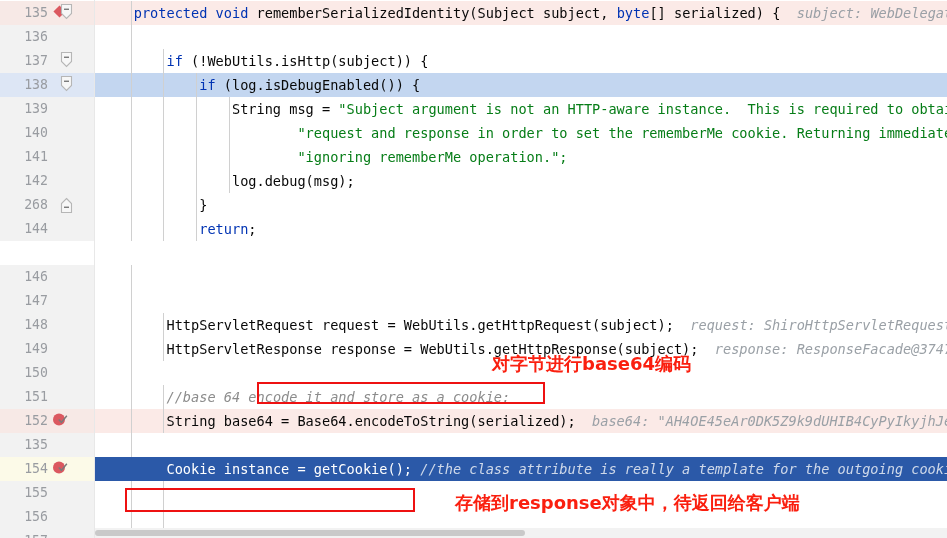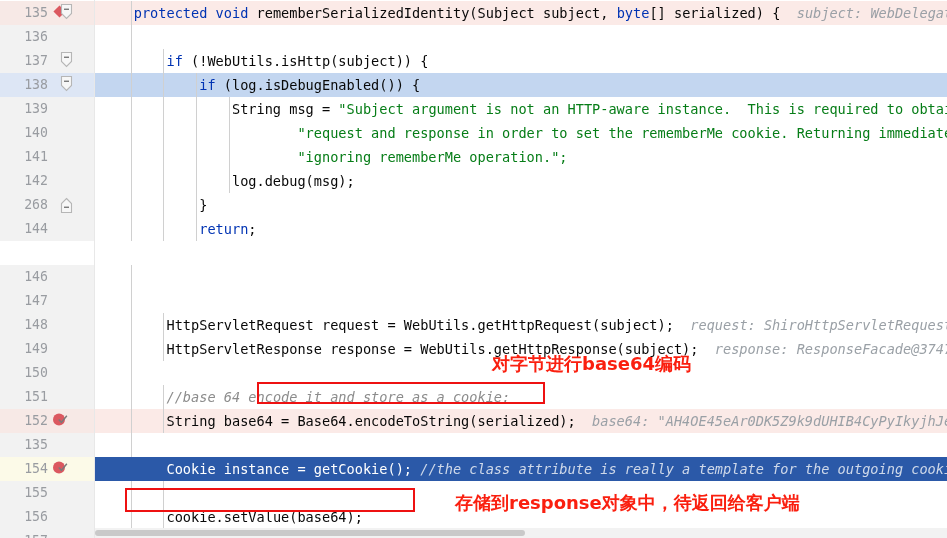--- a/index.html
+++ b/index.html
@@ -128,21 +128,21 @@
       <div class="row bg-pink" style="top: 409px;"><div class="gutter"><div class="lineno">152</div><div class="gmark" style="top: 2px;"><svg width="16" height="16" viewBox="0 0 16 16">
               <circle cx="7" cy="8.6" r="6" fill="#db5860"></circle>
               <path d="M7.2 8.0 L9.4 10.2 L14.3 4.2 L15.4 5.2 L9.5 12.4 L6.2 9.1 Z" fill="#7a7a7a"></path>
             </svg></div></div><div class="codearea"><div class="iguide" style="left: 35.64px;"></div><div class="iguide" style="left: 68.28px;"></div><div class="code">        <span class="pl">String base64 = Base64.encodeToString(serialized);</span><span class="hint">  base64: "AH4OE45eAr0DK5Z9k9dUHIB4CyPyIkyjhJesMGjP</span></div></div></div>
       <div class="row " style="top: 433px;"><div class="gutter"><div class="lineno">135</div></div><div class="codearea"><div class="iguide" style="left: 35.64px;"></div><div class="code"></div></div></div>
       <div class="row bg-blue bg-cur" style="top: 457px;"><div class="gutter"><div class="lineno">154</div><div class="gmark" style="top: 2px;"><svg width="16" height="16" viewBox="0 0 16 16">
               <circle cx="7" cy="8.6" r="6" fill="#db5860"></circle>
               <path d="M7.2 8.0 L9.4 10.2 L14.3 4.2 L15.4 5.2 L9.5 12.4 L6.2 9.1 Z" fill="#7a7a7a"></path>
             </svg></div></div><div class="codearea"><div class="code">        <span class="on-blue">Cookie instance = getCookie(); </span><span class="cmt-on-blue">//the class attribute is really a template for the outgoing cookies</span></div></div></div>
       <div class="row " style="top: 481px;"><div class="gutter"><div class="lineno">155</div></div><div class="codearea"><div class="iguide" style="left: 35.64px;"></div><div class="iguide" style="left: 68.28px;"></div></div></div>
-      <div class="row " style="top: 505px;"><div class="gutter"><div class="lineno">156</div></div><div class="codearea"><div class="iguide" style="left: 35.64px;"></div><div class="iguide" style="left: 68.28px;"></div><div class="code">        <span class="pl">cookie.setValue(base64);</span></div></div></div>
+      <div class="row " style="top: 505px;"><div class="gutter"><div class="lineno">156</div></div><div class="codearea"><div class="iguide" style="left: 35.64px;"></div><div class="iguide" style="left: 68.28px;"></div></div></div>
       <div class="row " style="top: 529px;"><div class="gutter"><div class="lineno">157</div></div><div class="codearea"><div class="iguide" style="left: 35.64px;"></div><div class="iguide" style="left: 68.28px;"></div><div class="code">        <span class="pl">cookie.saveTo(request, response);</span></div></div></div>
     </div>
   <div class="gutter-sep"></div>
 
   <div class="redbox" style="left:257px;top:382px;width:288px;height:22px;"></div>
   <div class="cn" style="left:492px;top:352px;">对字节进行base64编码</div>
 
   <div class="redbox" style="left:125px;top:488px;width:290px;height:24px;"></div>
   <div class="cn" style="left:455px;top:491px;">存储到response对象中，待返回给客户端</div>
 

